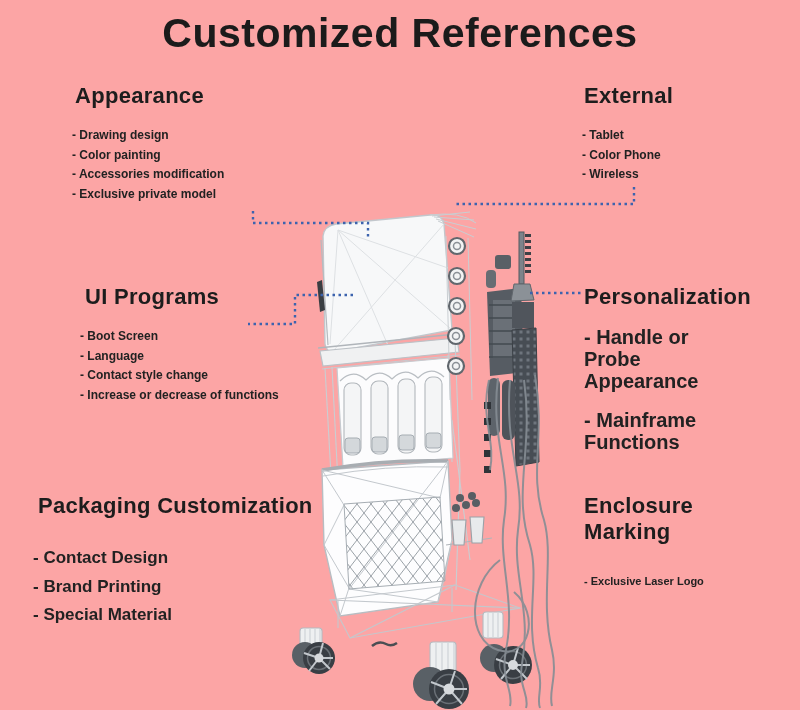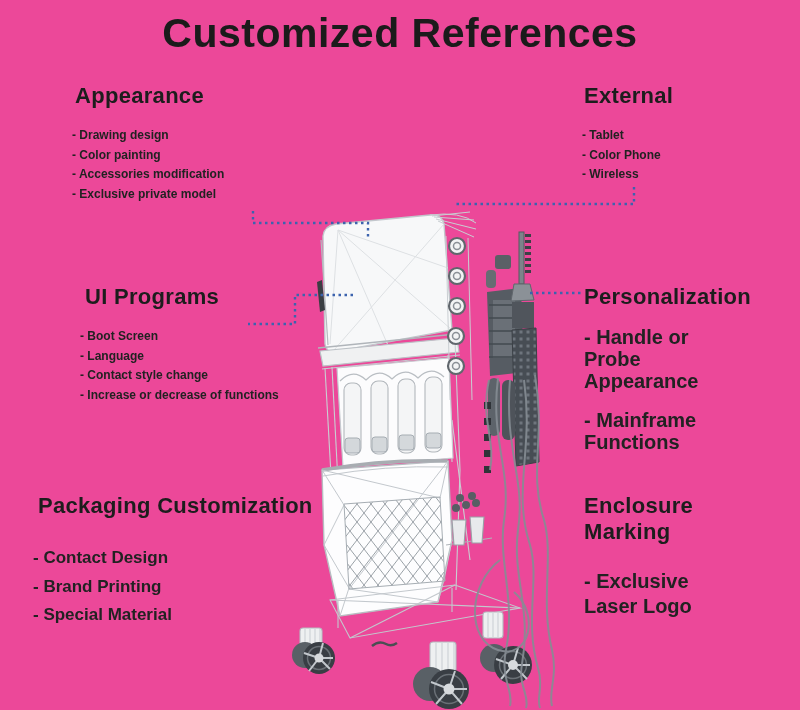--- a/index.html
+++ b/index.html
@@ -1,33 +1,33 @@
 <!DOCTYPE html>
 <html><head>
 <meta charset="utf-8">
 <style>
   html,body{margin:0;padding:0;background:#ffffff;}
   .canvas{
     position:relative;width:800px;height:710px;overflow:hidden;
-    background:#ec4899;
+    background:#fca5a5;
     font-family:"Liberation Sans","DejaVu Sans",sans-serif;
     color:#1d1d1d;
   }
   .page-title{
     position:absolute;top:10px;left:0;width:800px;margin:0;
     text-align:center;font-size:41px;font-weight:700;letter-spacing:.5px;color:#1b1b1b;
   }
   .section{position:absolute;}
   .section h2{margin:0;font-size:22px;font-weight:700;letter-spacing:.3px;color:#1d1d1d;}
   .section ul{margin:0;padding:0;list-style:none;font-weight:700;color:#222;}
   .list-tight{margin-top:17px !important;font-size:12px;line-height:19.5px;}
   .list-mid{margin-top:16px !important;font-size:20px;line-height:22px;}
   .list-mid li{margin-bottom:17px;}
   .list-roomy{margin-top:25px !important;font-size:17px;line-height:28.5px;}
-  .list-encl{margin-top:24px !important;font-size:20px;line-height:25px;}
+  .list-encl{margin-top:24px !important;font-size:11px;line-height:25px;}
   .sec-appearance{left:75px;top:83px;}
   .sec-appearance ul{margin-left:-3px;}
   .sec-external{left:584px;top:83px;}
   .sec-external ul{margin-left:-2px;}
   .sec-ui{left:85px;top:284px;width:210px;}
   .sec-ui ul{margin-left:-5px;width:205px;}
   .sec-personalization{left:584px;top:284px;width:170px;}
   .sec-personalization ul{width:152px;}
   .sec-packaging{left:38px;top:493px;}
   .sec-packaging ul{margin-left:-5px;}

